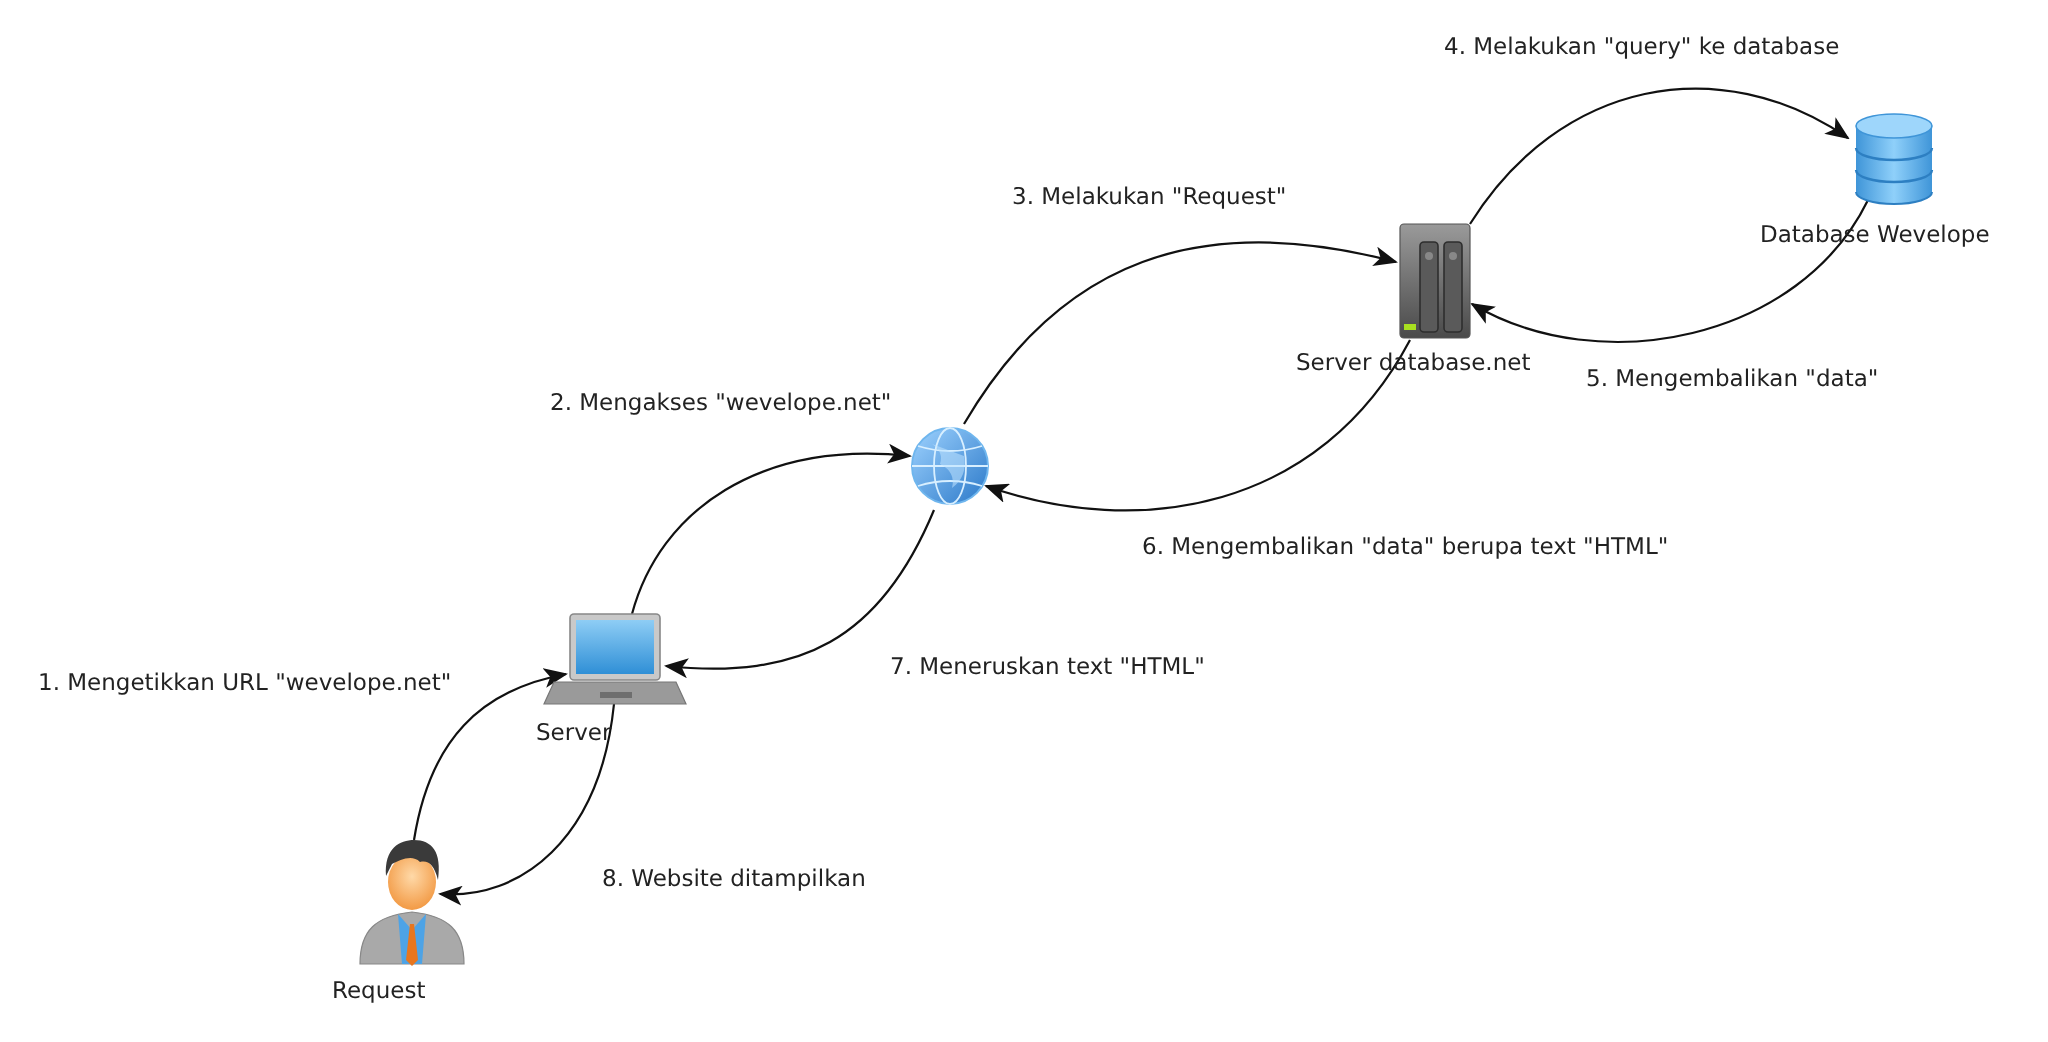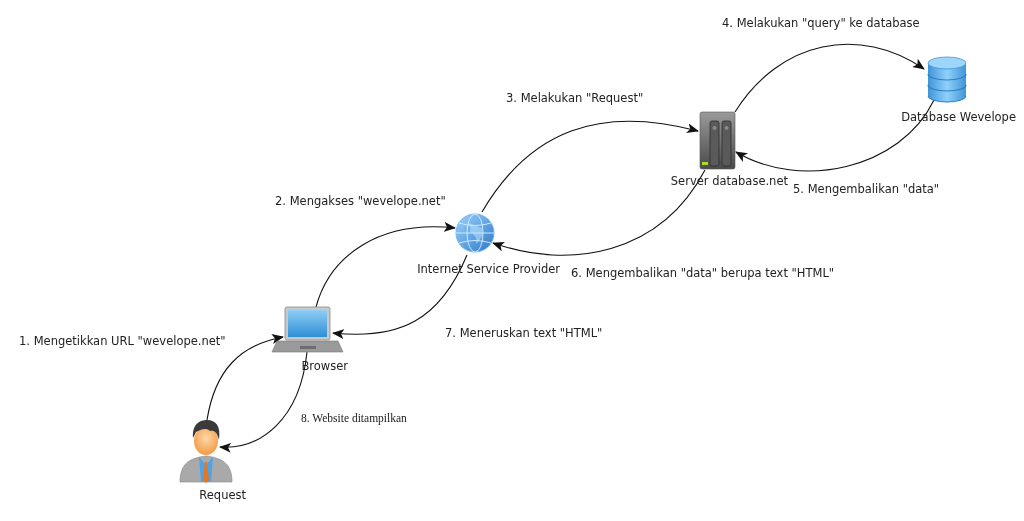--- a/index.html
+++ b/index.html
@@ -1,20 +1,20 @@
 <!DOCTYPE html>
 <html><head>
   <meta charset="utf-8">
   <style>
     html, body { margin: 0; padding: 0; background: #ffffff; }
     body { width: 1024px; height: 521px; position: relative; overflow: hidden;
            font-family: "DejaVu Sans", sans-serif; color: #1a1a1a; }
     #diagram { position: absolute; left: 0; top: 0; }
     .lbl { position: absolute; font-size: 11.5px; white-space: nowrap; color: #222; }
-    .node-lbl { position: absolute; font-size: 11.5px; text-align: right; color: #222; line-height: 14px; }
+    .node-lbl { position: absolute; font-size: 11.5px; text-align: left; color: #222; line-height: 14px; }
   </style>
 </head>
 <body>
 
 <svg id="diagram" width="1024" height="521" viewBox="0 0 1024 521">
   <defs>
     <marker id="ah" markerWidth="12" markerHeight="10" refX="11" refY="5" orient="auto" markerUnits="userSpaceOnUse">
       <path d="M0,0 L12,5 L0,10 L3,5 Z" fill="#111"></path>
     </marker>
     <linearGradient id="gGlobe" x1="0" y1="0" x2="1" y2="1">
@@ -86,27 +86,26 @@
   <g>
     <path d="M928,63 L928,96 A19,6 0 0 0 966,96 L966,63 Z" fill="url(#gDb)"></path>
     <ellipse cx="947" cy="63" rx="19" ry="6" fill="#9ed6fb" stroke="#3f95d8" stroke-width="0.8"></ellipse>
     <path d="M928,74 A19,6 0 0 0 966,74" fill="none" stroke="#2d7fc2" stroke-width="1.2"></path>
     <path d="M928,85 A19,6 0 0 0 966,85" fill="none" stroke="#2d7fc2" stroke-width="1.2"></path>
     <path d="M928,96 A19,6 0 0 0 966,96" fill="none" stroke="#2d7fc2" stroke-width="1"></path>
   </g>
 </svg>
 
 <div class="node-lbl" style="left:166px; top:488px; width:80px;">Request</div>
-<div class="node-lbl" style="left:268px; top:359px; width:80px;">Browser</div>
+<div class="node-lbl" style="left:268px; top:359px; width:80px;">Server</div>
 <div class="node-lbl" style="left:390px; top:262px; width:170px;">
-  <div>Internet Service Provider</div>
 </div>
 <div class="node-lbl" style="left:648px; top:174px; width:140px;">Server database.net</div>
 <div class="node-lbl" style="left:880px; top:110px; width:136px;">Database Wevelope</div>
 
 <div class="lbl" style="left:19px; top:334px;">1. Mengetikkan URL "wevelope.net"</div>
 <div class="lbl" style="left:275px; top:194px;">2. Mengakses "wevelope.net"</div>
 <div class="lbl" style="left:506px; top:91px;">3. Melakukan "Request"</div>
 <div class="lbl" style="left:722px; top:16px;">4. Melakukan "query" ke database</div>
 <div class="lbl" style="left:793px; top:182px;">5. Mengembalikan "data"</div>
 <div class="lbl" style="left:571px; top:266px;">6. Mengembalikan "data" berupa text "HTML"</div>
 <div class="lbl" style="left:445px; top:326px;">7. Meneruskan text "HTML"</div>
-<div class="lbl" style="left:301px; top:412px;font-family:Liberation Serif, serif;">8. Website ditampilkan</div>
+<div class="lbl" style="left:301px; top:432px;">8. Website ditampilkan</div>
 
 </body></html>

